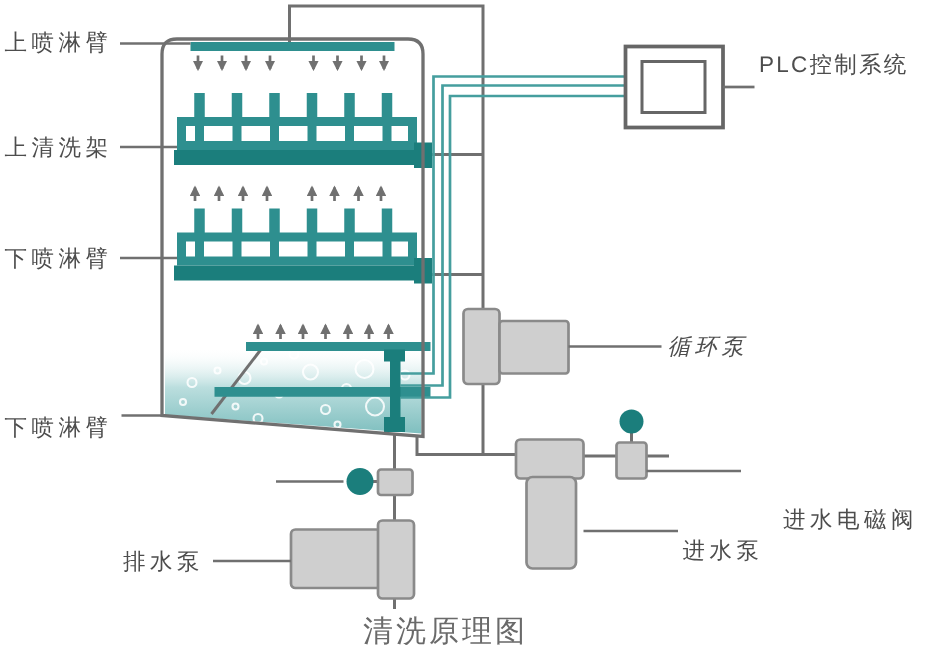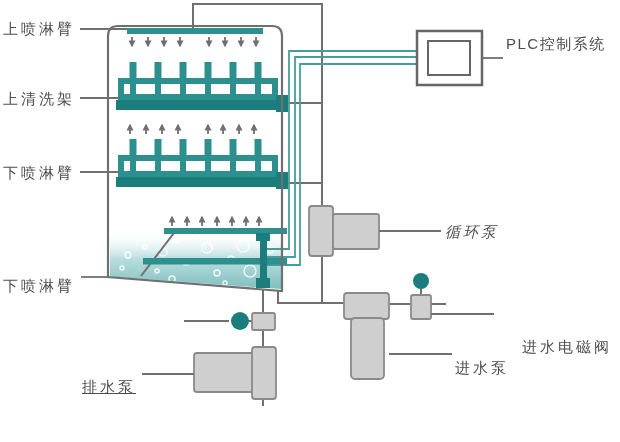--- a/index.html
+++ b/index.html
@@ -15,21 +15,21 @@
        white-space:nowrap;line-height:19px;}
   .lbl-plc{letter-spacing:1.5px;}
   .title{position:absolute;font-size:20px;letter-spacing:2px;color:var(--title-text);
          white-space:nowrap;}
   
   .p-top-spray{left:3px;top:19px;}
   .p-upper-rack{left:3px;top:89px;}
   .p-lower-rack{left:3px;top:163px;}
   .p-bottom-spray{left:3px;top:276px;}
   .p-drain-valve{left:83px;top:312px;}
-  .p-drain-pump{left:82px;top:377px;text-decoration:underline;}
+  .p-drain-pump{left:82px;top:365px;}
   .p-plc{left:506px;top:34px;}
   .p-circ-pump{left:445px;top:222px;font-style:italic;}
   .p-inlet-valve{left:522px;top:305px;margin-top:32px;}
   .p-inlet-pump{left:455px;top:358px;}
   .p-title{left:242px;top:407px;}
   
   .pipe{stroke:var(--line-gray);stroke-width:2;fill:none;}
   .leader{stroke:var(--line-gray);stroke-width:1.8;fill:none;}
   .wire{stroke:var(--wire-teal);stroke-width:1.8;fill:none;}
   .teal{fill:var(--teal);}
@@ -198,13 +198,14 @@
 
   <div class="lbl p-top-spray">上喷淋臂</div>
   <div class="lbl p-upper-rack">上清洗架</div>
   <div class="lbl p-lower-rack">下喷淋臂</div>
   <div class="lbl p-bottom-spray">下喷淋臂</div>
   <div class="lbl p-drain-pump">排水泵</div>
   <div class="lbl lbl-plc p-plc">PLC控制系统</div>
   <div class="lbl p-circ-pump">循环泵</div>
   <div class="lbl p-inlet-valve">进水电磁阀</div>
   <div class="lbl p-inlet-pump">进水泵</div>
+  <div class="title p-title">清洗原理图</div>
 </div>
 
 </body></html>

